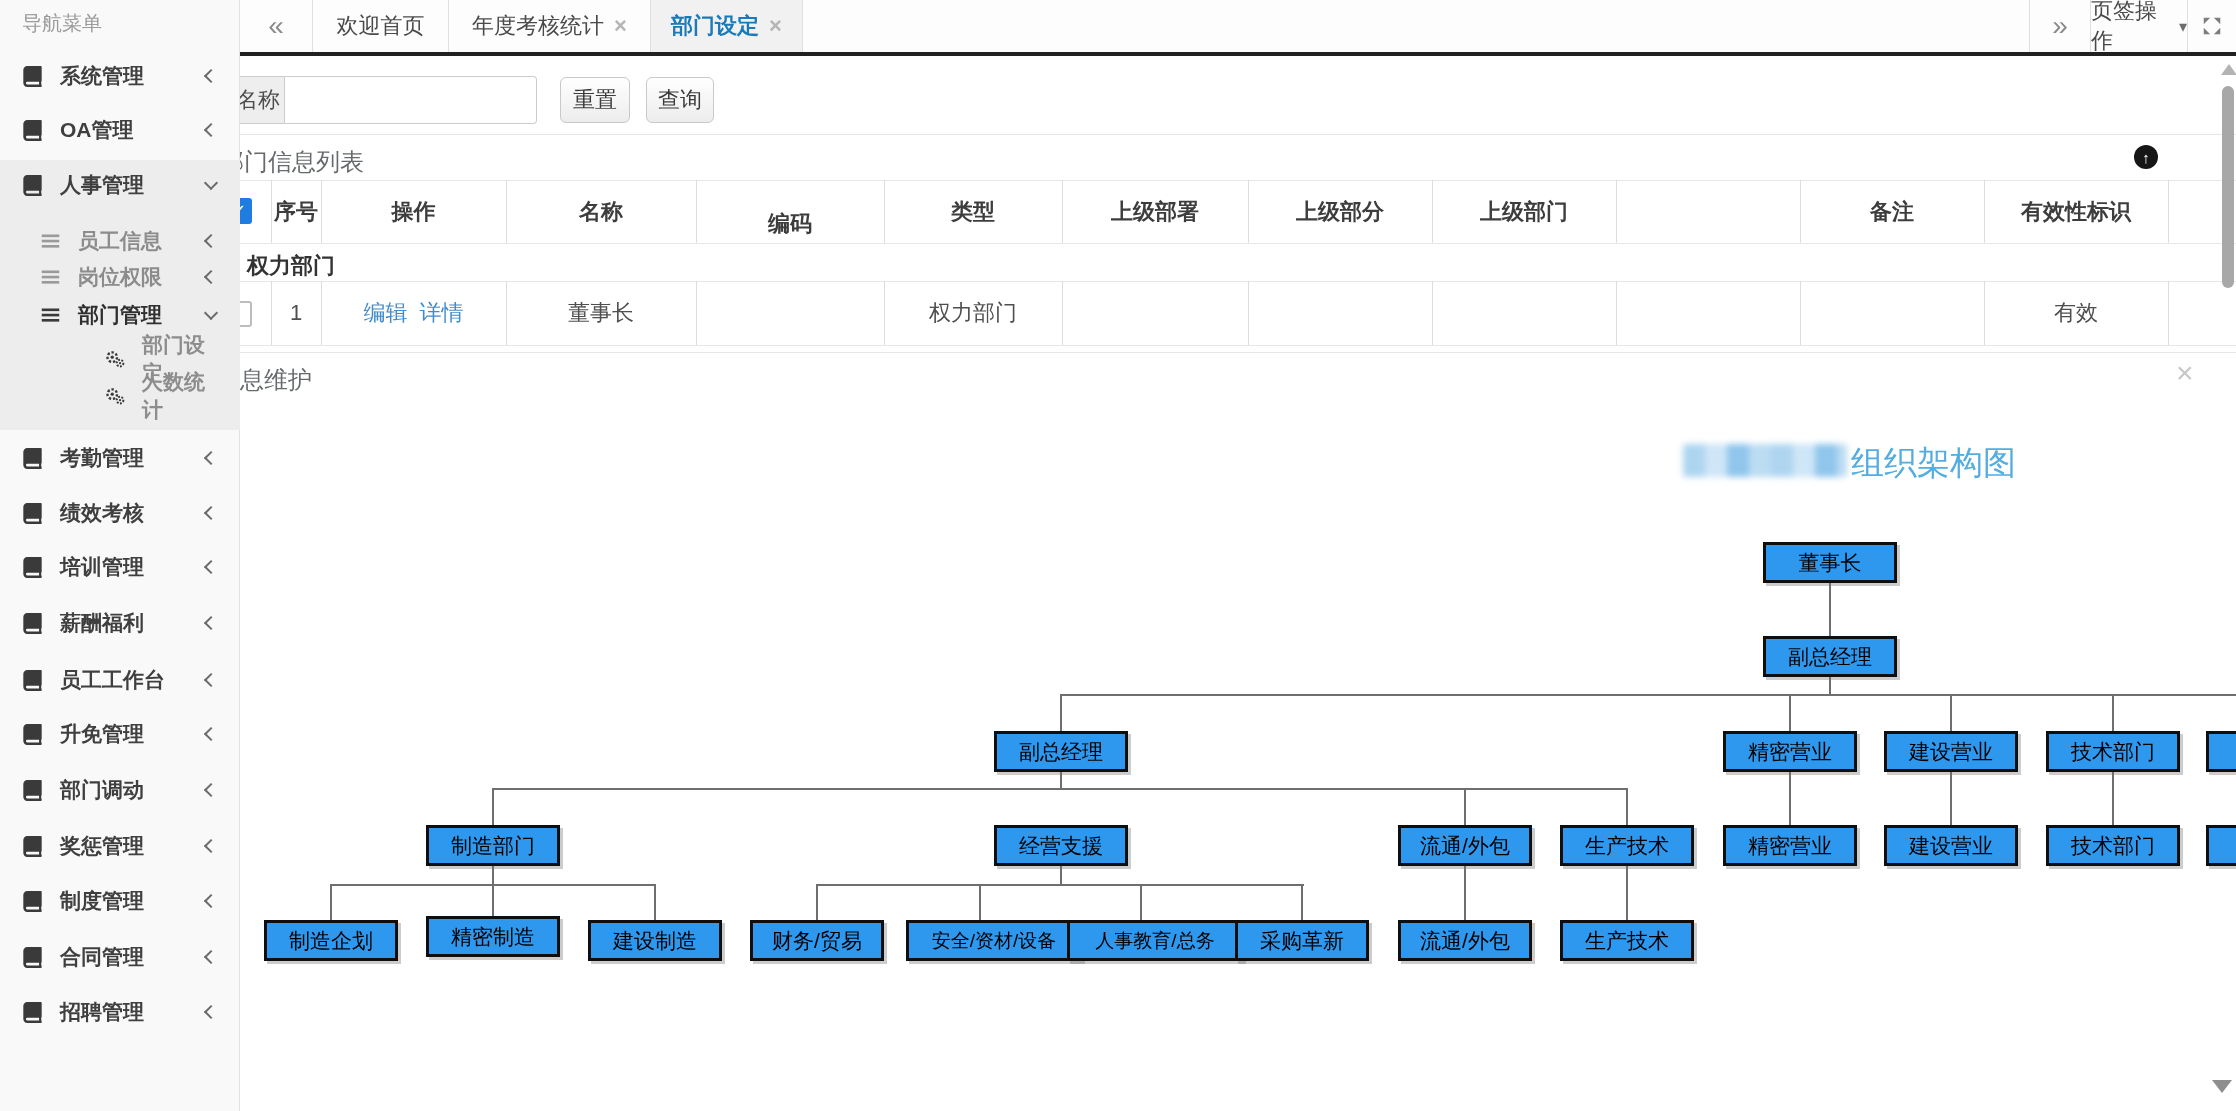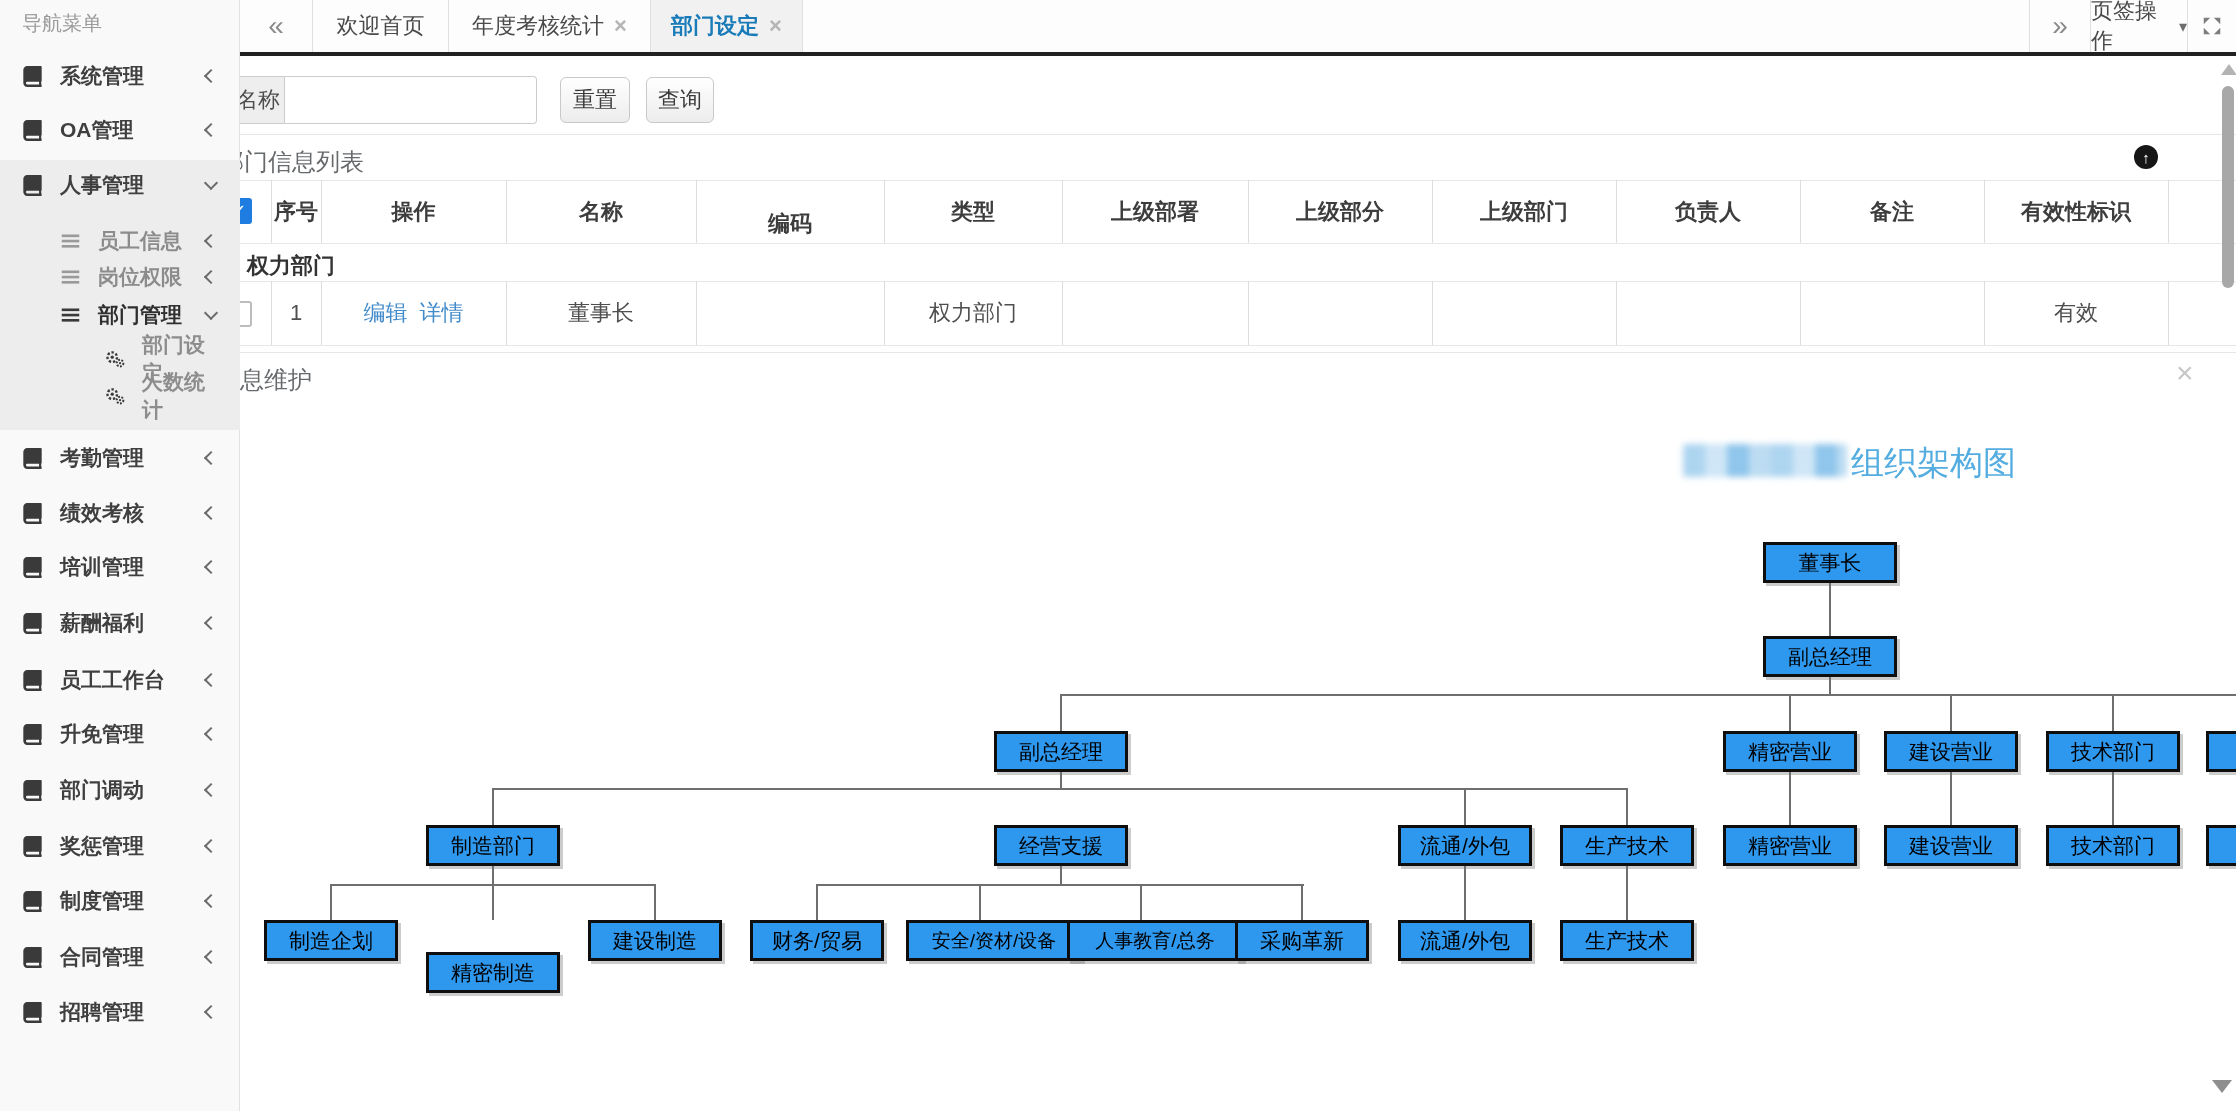--- a/index.html
+++ b/index.html
@@ -10,21 +10,21 @@
            border-right:1px solid #e2e2e2;z-index:50;box-sizing:border-box;}
   .nav-title{position:absolute;left:22px;top:10px;font-size:20px;color:#9b9b9b;}
   .nav-item{position:absolute;left:0;width:240px;height:40px;display:flex;align-items:center;
             padding:0 24px 0 22px;box-sizing:border-box;font-size:21px;font-weight:bold;color:#3f3f3f;cursor:pointer;}
   .nav-item .nicon{width:24px;height:24px;margin-right:14px;display:flex;align-items:center;color:#3a3a3a;flex:none;}
   .nav-item .nicon svg{width:21px;height:21px;}
   .chev{margin-left:auto;width:8px;height:8px;border:solid #6b6b6b;border-width:0 2px 2px 0;flex:none;}
   .chev.left{transform:rotate(135deg);}
   .chev.down{transform:rotate(45deg);margin-top:-4px;}
   .active-block{position:absolute;left:0;top:160px;width:240px;height:270px;background:#ededee;}
-  .sub-item{padding-left:60px;color:#8c8c8c;}
+  .sub-item{padding-left:40px;color:#8c8c8c;}
   .sub-item .nicon{color:#9a9a9a;}
   .sub-item.current{color:#2f2f2f;}
   .sub-item.current .nicon{color:#3a3a3a;}
   .subsub-item{padding-left:104px;color:#8d8d8d;font-weight:bold;}
   .subsub-item .nicon svg{width:22px;height:22px;}
   
   .tabbar{position:absolute;left:240px;top:0;width:1996px;height:52px;background:#fdfdfd;display:flex;align-items:stretch;}
   .tab-underline{position:absolute;left:240px;top:52px;width:1996px;height:4px;background:#212121;}
   .tab-arrow{width:72px;display:flex;align-items:center;justify-content:center;color:#8a8a8a;font-size:28px;
              border-right:1px solid #e0e0e0;cursor:pointer;}
@@ -139,21 +139,20 @@
     <span>✓</span>
   </div>
   <div class="cell hdr" style="left:271px;top:180px;width:50px;height:63px;">序号</div>
   <div class="cell hdr" style="left:321px;top:180px;width:185px;height:63px;">操作</div>
   <div class="cell hdr" style="left:506px;top:180px;width:190px;height:63px;">名称</div>
   <div class="cell hdr" style="left:696px;top:180px;width:188px;height:63px;margin-top:12px;">编码</div>
   <div class="cell hdr" style="left:884px;top:180px;width:178px;height:63px;">类型</div>
   <div class="cell hdr" style="left:1062px;top:180px;width:186px;height:63px;">上级部署</div>
   <div class="cell hdr" style="left:1248px;top:180px;width:184px;height:63px;">上级部分</div>
   <div class="cell hdr" style="left:1432px;top:180px;width:184px;height:63px;">上级部门</div>
-  <div class="cell hdr" style="left:1616px;top:180px;width:184px;height:63px;">负责人</div>
   <div class="cell hdr" style="left:1800px;top:180px;width:184px;height:63px;">备注</div>
   <div class="cell hdr" style="left:1984px;top:180px;width:184px;height:63px;">有效性标识</div>
   <div class="hline" style="top:243px;"></div>
 
   <div class="group-label" style="top:251px;">权力部门</div>
   <div class="hline" style="top:281px;"></div>
 
   <div>
     <div class="checkbox empty" style="left:226px;top:301px;"></div>
     <div class="cell" style="left:271px;top:281px;width:50px;height:64px;">1</div>
@@ -242,21 +241,21 @@
     <div class="org-box" style="left:426px;top:825px;">制造部门</div>
     <div class="org-box" style="left:994px;top:825px;">经营支援</div>
     <div class="org-box" style="left:1398px;top:825px;">流通/外包</div>
     <div class="org-box" style="left:1560px;top:825px;">生产技术</div>
     <div class="org-box" style="left:1723px;top:825px;">精密营业</div>
     <div class="org-box" style="left:1884px;top:825px;">建设营业</div>
     <div class="org-box" style="left:2046px;top:825px;">技术部门</div>
     <div class="org-box" style="left:2206px;top:825px;"></div>
 
     <div class="org-box" style="left:264px;top:920px;">制造企划</div>
-    <div class="org-box" style="left:426px;top:952px;">精密制造</div>
+    <div class="org-box" style="left:426px;top:916px;">精密制造</div>
     <div class="org-box" style="left:588px;top:920px;">建设制造</div>
     <div class="org-box" style="left:750px;top:920px;">财务/贸易</div>
     <div class="org-box wide" style="left:906px;top:920px;">安全/资材/设备</div>
     <div class="org-box wide" style="left:1067px;top:920px;">人事教育/总务</div>
     <div class="org-box" style="left:1235px;top:920px;">采购革新</div>
     <div class="org-box" style="left:1398px;top:920px;">流通/外包</div>
     <div class="org-box" style="left:1560px;top:920px;">生产技术</div>
   </div>
 
   <div class="sidebar">

